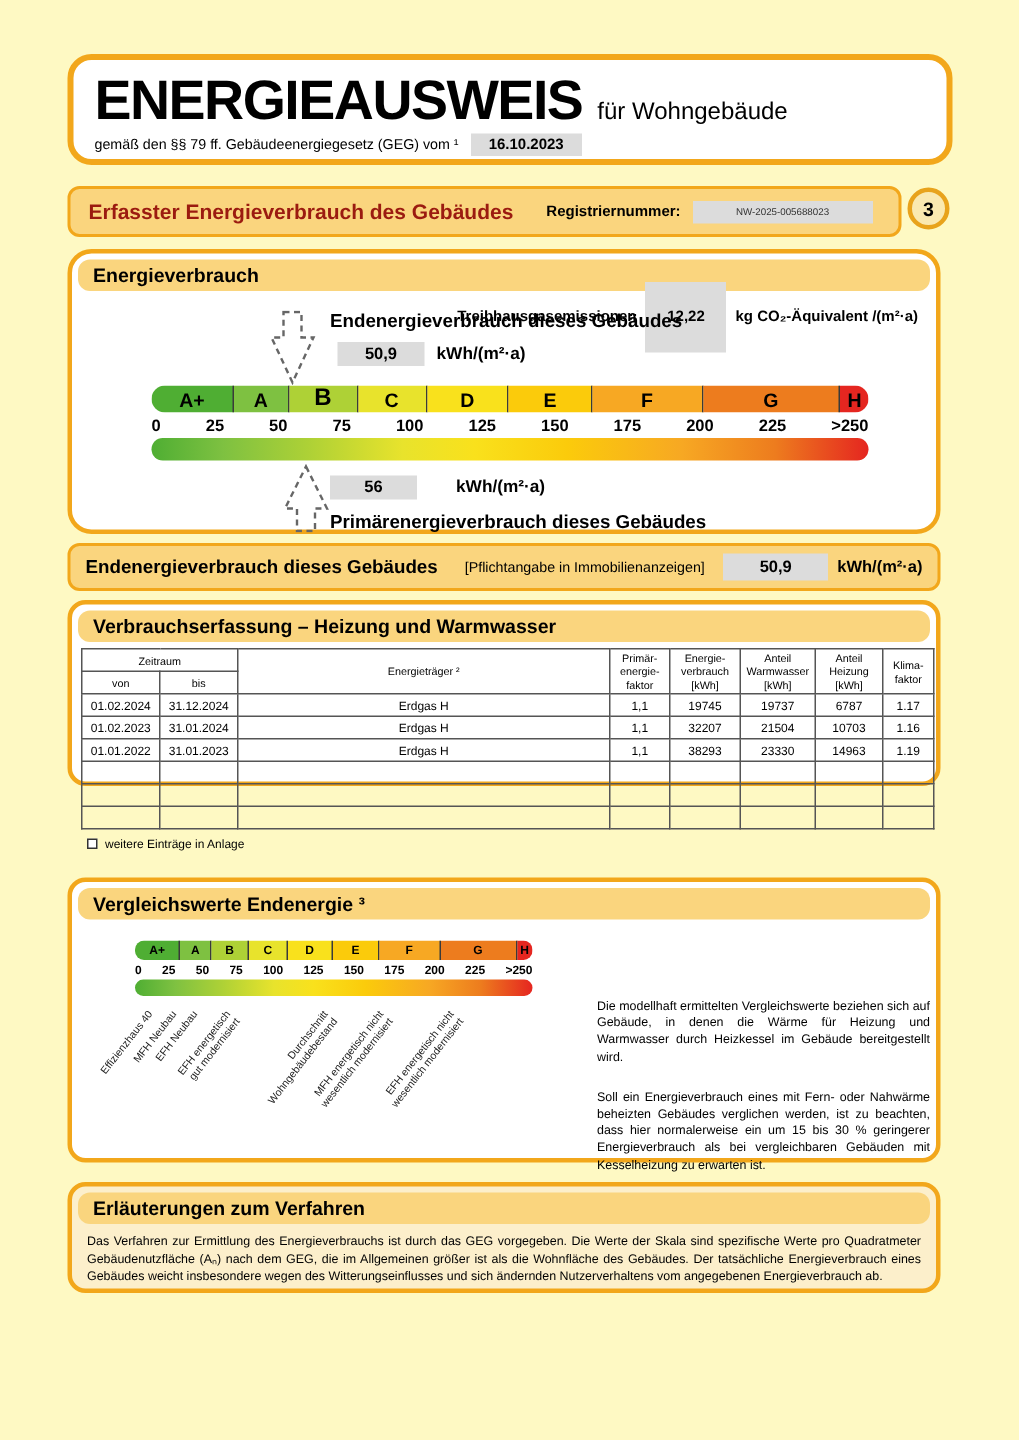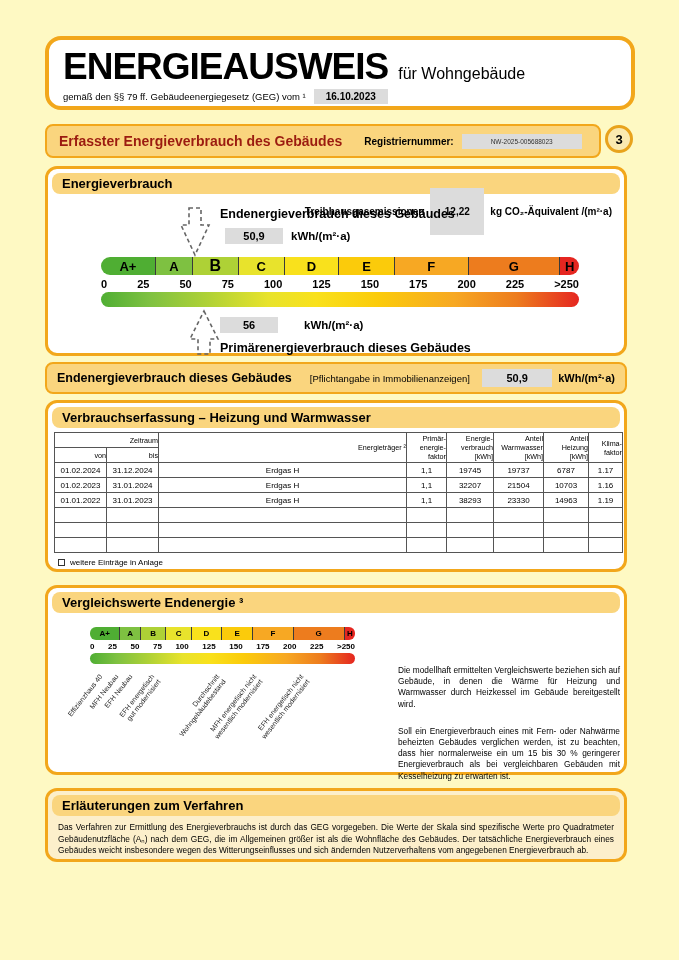--- a/index.html
+++ b/index.html
@@ -22,21 +22,21 @@
   .date-box { font-size:10px; padding:2px 12px; }
 
   
   .head-band { position:absolute; left:45px; top:124px; width:556px; height:34px; border:2.5px solid #F2A71B; display:flex; align-items:center; padding:0 12px; gap:8px; }
   .head-band .ht { font-size:14px; font-weight:bold; color:#9B1B10; }
   .reg-label { font-size:10px; font-weight:bold; margin-left:14px; }
   .reg-value { font-size:6.5px; padding:4px 6px; width:120px; font-weight:normal; color:#333; }
   .page-circle { position:absolute; left:605px; top:125px; width:28px; height:28px; border:3px solid #E8A31C; border-radius:50%; background:#FAE9B0; display:flex; align-items:center; justify-content:center; font-size:13px; font-weight:bold; }
 
   
-  .energy-box { left:45px; top:166px; width:582px; height:190px; }
+  .energy-box { left:45px; top:166px; width:582px; height:190px;border-radius:16px; }
   .ghg-row { position:absolute; right:12px; top:19px; display:flex; align-items:center; gap:6px; font-size:10px; font-weight:bold; }
   .ghg-row .graybox { width:54px; padding:18px 0; }
   .end-label { position:absolute; left:172px; top:38px; font-size:12.5px; font-weight:bold; }
   .end-value-row { position:absolute; left:177px; top:59px; display:flex; align-items:center; gap:8px; font-size:11.5px; font-weight:bold; }
   .end-value-row .graybox, .pri-value-row .graybox { width:58px; padding:2px 0; font-size:11px; }
   .pri-value-row { position:absolute; left:172px; top:148px; display:flex; align-items:center; gap:26px; font-size:11.5px; font-weight:bold; }
   .pri-label { position:absolute; left:172px; top:172px; font-size:12.5px; font-weight:bold; }
   .pointer { position:absolute; }
   .pointer-down { left:130px; top:38px; }
   .pointer-up { left:139px; top:140px; }
@@ -50,24 +50,24 @@
   .grad-bar { height:15px; border-radius:8px; background:linear-gradient(90deg,#4FAE33 0%,#7EC141 10%,#AED136 22%,#E8E32C 35%,#F9E11C 45%,#FBCB0B 58%,#F7A823 74%,#ED7C1E 87%,#E52620 100%); }
 
   
   .end-band { position:absolute; left:45px; top:362px; width:582px; height:32px; border:2.5px solid #F2A71B; display:flex; align-items:center; padding:0 10px; gap:6px; }
   .end-band .b1 { font-size:12.5px; font-weight:bold; }
   .end-band .b2 { font-size:9.5px;margin-left:12px; }
   .end-band .graybox { margin-left:auto; width:70px; padding:3px 0; font-size:11px; }
   .end-band .b3 { font-size:11px; font-weight:bold; }
 
   
-  .table-box { left:45px; top:400px; width:582px; height:172px; }
+  .table-box { left:45px; top:400px; width:582px; height:124px; }
   table.vtab { border-collapse:collapse; margin:2px 6px 0; width:564px; table-layout:fixed; }
   .vtab th, .vtab td { border:1px solid #555; font-weight:normal; }
-  .vtab thead th { font-size:7.2px; text-align:right; white-space:pre-line; line-height:1.25; padding:1px 0; }
+  .vtab thead th { font-size:7.2px; text-align:center; white-space:pre-line; line-height:1.25; padding:1px 0; }
   .vtab td { font-size:8px; text-align:center; height:15px; padding:0 2px; }
   .chk-row { display:flex; align-items:center; gap:5px; margin:5px 0 0 10px; font-size:8px; }
   .chk { width:7px; height:7px; border:1px solid #333; display:inline-block; background:#fff; }
 
   
   .cmp-box { left:45px; top:585px; width:582px; height:190px; }
   .cmp-body { position:relative; height:158px; }
   .cmp-scale { position:absolute; left:42px; top:10px; width:265px; }
   .cmp-scale .letters-bar { height:13px; border-radius:6px; }
   .cmp-scale .letters-bar .seg { font-size:8px; }

